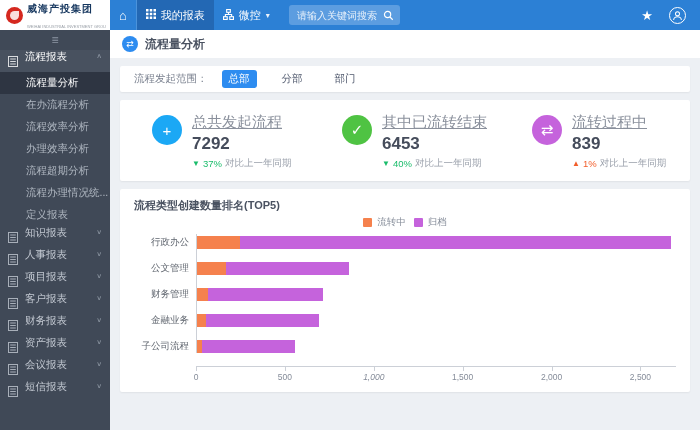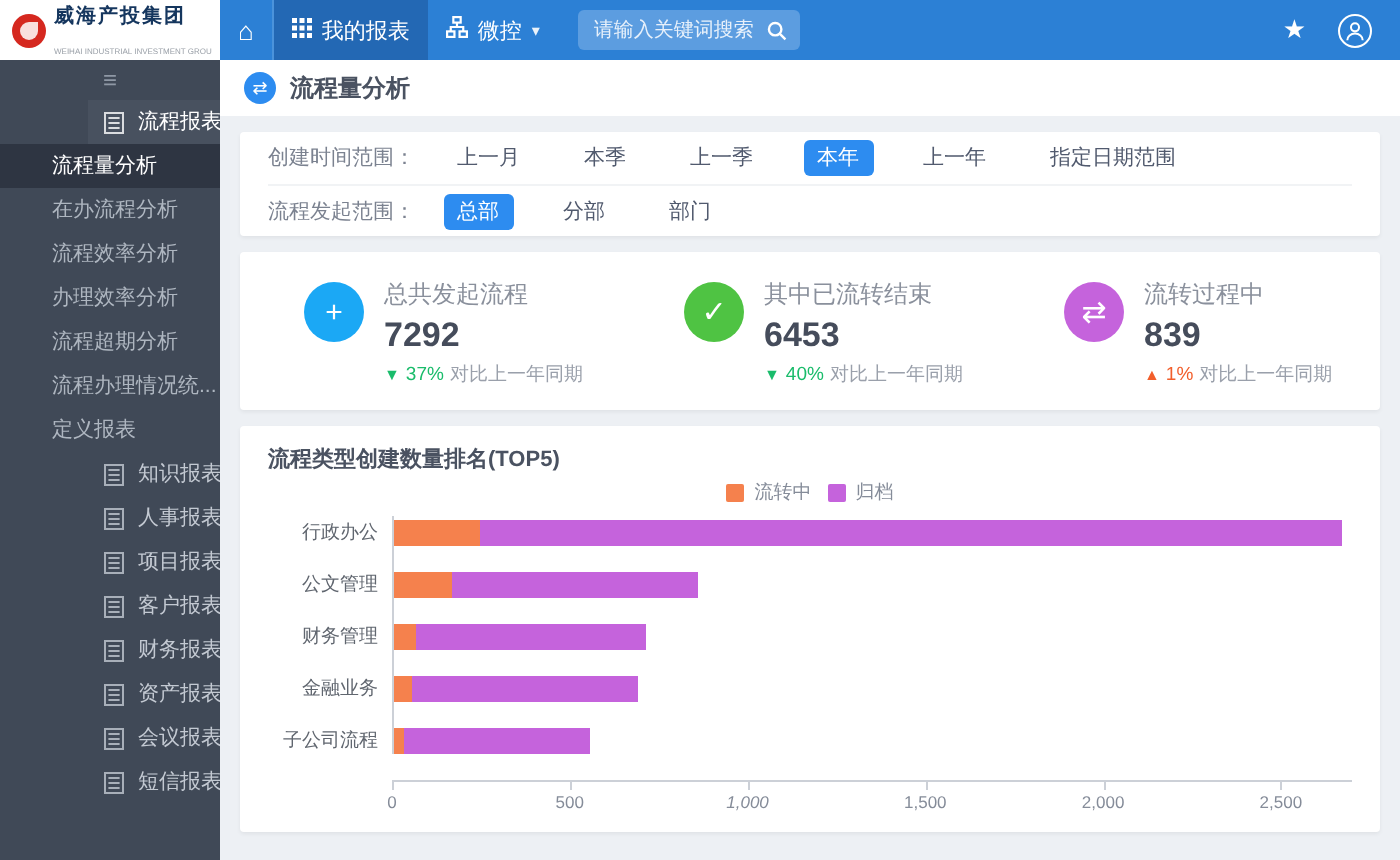--- a/index.html
+++ b/index.html
@@ -20,21 +20,21 @@
   .search-wrap { margin-left:10px; display:flex; align-items:center; background:#5c9de0; border-radius:3px; height:20px; padding:0 6px 0 2px; }
   .search-wrap input { border:none; outline:none; background:transparent; color:#fff; font-size:10px; width:92px; height:22px; padding:0 6px; font-family:inherit; }
   .search-wrap input::placeholder { color:rgba(255,255,255,.85); }
   .tb-right { margin-left:auto; display:flex; align-items:center; gap:16px; padding-right:14px; }
   .star { font-size:13px; cursor:pointer; }
   .avatar { width:17px; height:17px; border-radius:50%; border:1px solid #fff; display:flex; align-items:center; justify-content:center; cursor:pointer; }
 
   
   .sidebar { position:absolute; top:30px; left:0; width:110px; height:400px; background:#404957; overflow:hidden; }
   .sb-burger { height:20px; display:flex; align-items:center; justify-content:center; color:#8f98a5; font-size:12px; cursor:pointer; }
-  .sb-group { height:22px; display:flex; align-items:center; gap:6px; padding:0 8px; font-size:10.5px; color:#c3c9d2; cursor:pointer; white-space:nowrap;margin-left:44px; }
+  .sb-group { height:22px; display:flex; gap:6px; padding:0 8px; font-size:10.5px; color:#c3c9d2; cursor:pointer; white-space:nowrap; }
   .sb-group.expanded { background:#48515f; color:#fff; }
   .sb-ic { display:flex; align-items:center; flex:0 0 11px; opacity:.8; }
   .sb-chev { margin-left:auto; font-size:8px; color:#8d97a3; transform:scaleY(.8); }
   .sb-child { height:22px; display:flex; align-items:center; padding:0 6px 0 26px; font-size:10.5px; color:#aeb6c0; cursor:pointer; white-space:nowrap; overflow:hidden; }
   .sb-child.selected { background:#2e3542; color:#fff; }
 
   
   .main { position:absolute; top:30px; left:110px; width:590px; height:400px; background:#edf0f4; overflow:hidden; }
   .page-head { height:28px; background:#fff; display:flex; align-items:center; gap:7px; padding:0 12px; }
   .page-badge { width:16px; height:16px; border-radius:50%; background:#2d8cf0; color:#fff; display:flex; align-items:center; justify-content:center; font-size:9px; }
@@ -45,21 +45,21 @@
   .filter-row { height:26px; display:flex; align-items:center; font-size:10.5px; color:#515a6e; }
   .filter-row + .filter-row { border-top:1px solid #f1f3f5; }
   .filter-label { color:#7b8290; margin-right:14px; white-space:nowrap; }
   .chips { display:flex; align-items:center; gap:18px; }
   .chip { cursor:pointer; padding:2px 7px; border-radius:3px; white-space:nowrap; }
   .chip.sel { background:#2d8cf0; color:#fff; }
 
   .stats-card { display:flex; padding:13px 0 11px 0; }
   .stat { flex:1; display:flex; gap:10px; padding-left:32px; }
   .stat-circle { width:30px; height:30px; border-radius:50%; color:#fff; display:flex; align-items:center; justify-content:center; font-size:15px; flex:0 0 30px; margin-top:2px; }
-  .stat-label { font-size:12px; color:#8a909c; }
+  .stat-label { font-size:15px; color:#8a909c;text-decoration:underline; }
   .stat-value { font-size:17px; font-weight:bold; color:#454c5b; margin:2px 0 3px 0; }
   .stat-delta { font-size:9.5px; display:flex; align-items:center; gap:3px; }
   .stat-compare { color:#9aa0ab; }
 
   .chart-card { padding:9px 14px 8px 14px; }
   .chart-title { font-size:11px; font-weight:bold; color:#4a5261; }
   .legend { display:flex; justify-content:center; gap:8px; margin-top:3px; height:14px; align-items:flex-start; }
   .legend-item { display:flex; align-items:center; gap:5px; font-size:9.5px; color:#858c99; cursor:pointer; }
   .legend-swatch { width:9px; height:9px; border-radius:1px; }
   .plot { margin-top:4px; }
@@ -285,31 +285,20 @@
 
   <main class="main">
 
     <div class="page-head">
       <span class="page-badge">⇄</span>
       <span class="page-title">流程量分析</span>
     </div>
 
     <section class="card filter-card">
       <div>
-          <div class="filter-row">
-            <span class="filter-label">创建时间范围：</span>
-            <span class="chips">
-              <span class="chip">上一月</span>
-              <span class="chip">本季</span>
-              <span class="chip">上一季</span>
-              <span class="chip sel">本年</span>
-              <span class="chip">上一年</span>
-              <span class="chip">指定日期范围</span>
-            </span>
-          </div>
           <div class="filter-row">
             <span class="filter-label">流程发起范围：</span>
             <span class="chips">
               <span class="chip sel">总部</span>
               <span class="chip">分部</span>
               <span class="chip">部门</span>
             </span>
           </div>
         </div>
     </section>

